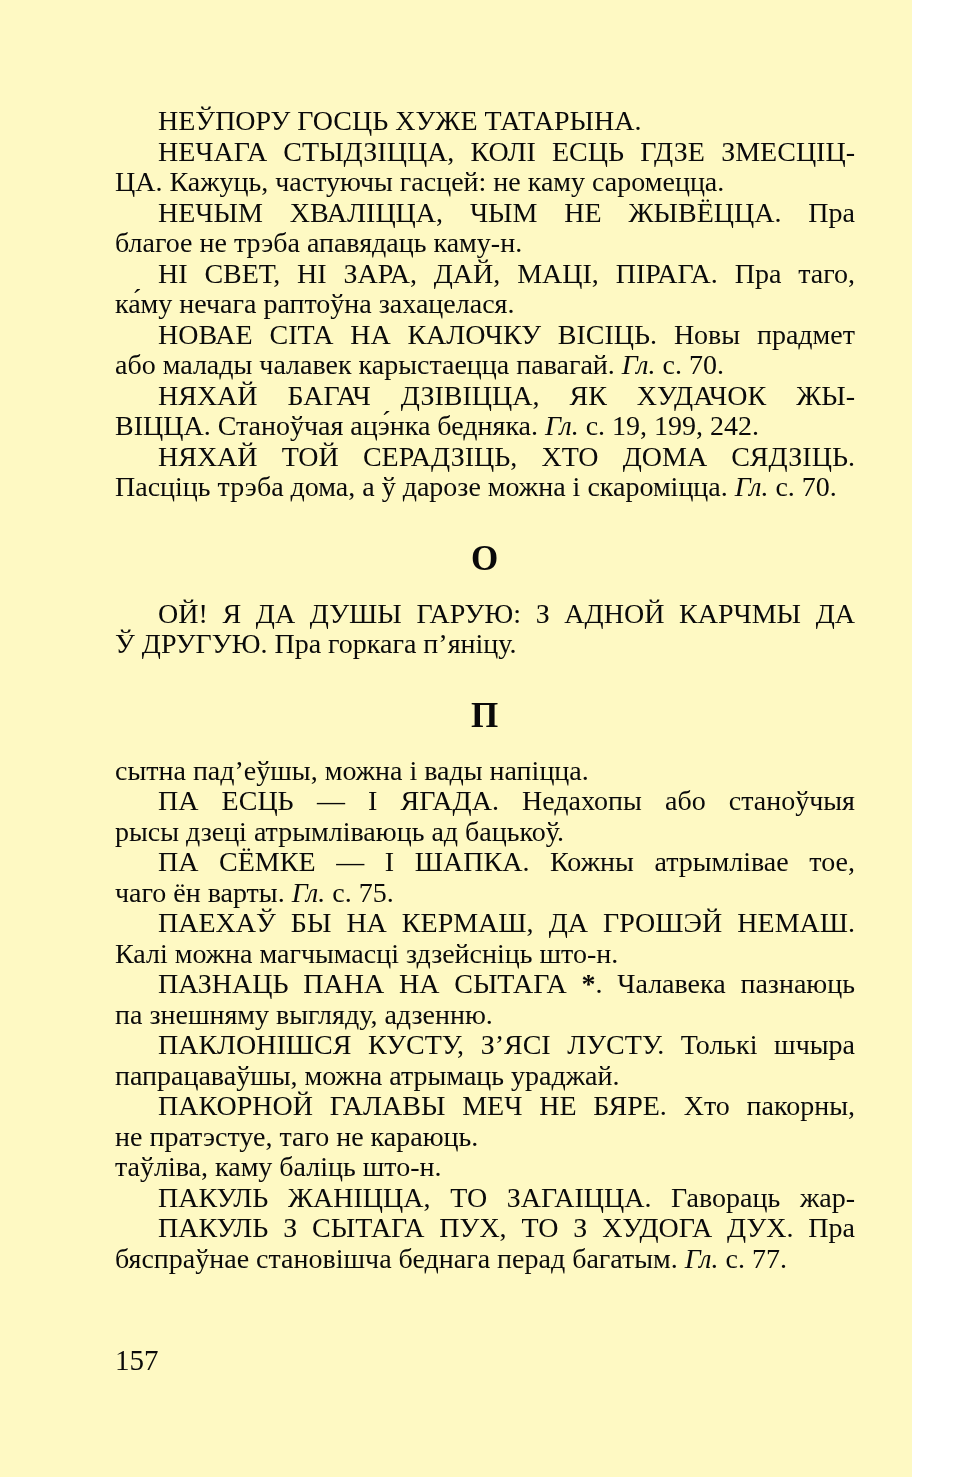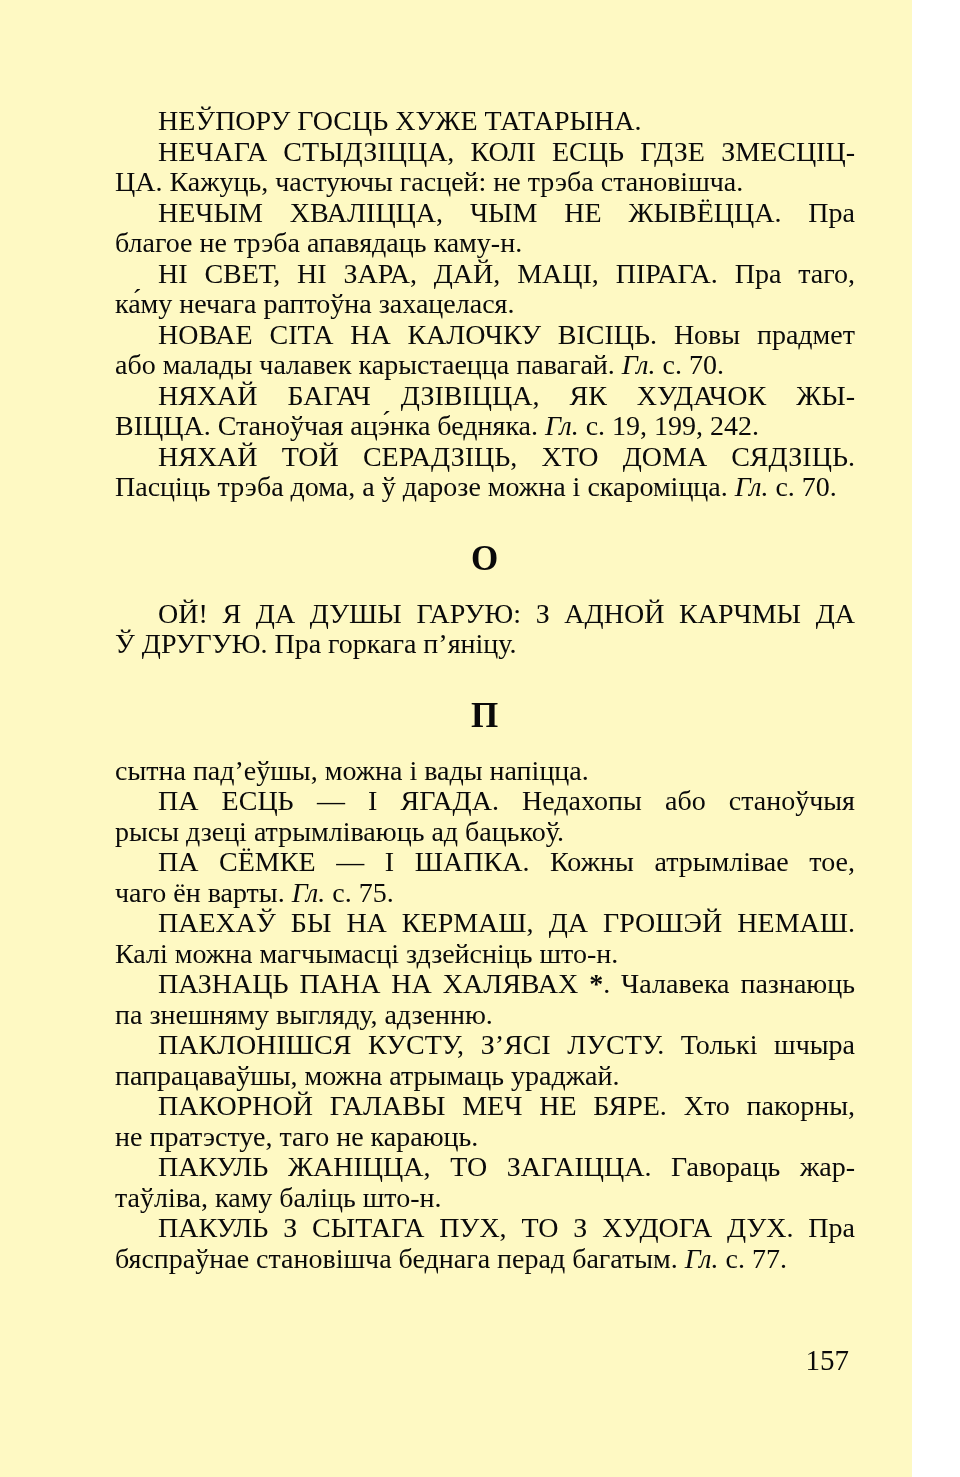--- a/index.html
+++ b/index.html
@@ -39,38 +39,37 @@
     font-size: 35px;
     line-height: 44px;
     margin: 34px 0 18px 0;
     letter-spacing: 1px;
   }
   .page-number {
     position: absolute;
     top: 1344px;
     left: 115px;
     width: 740px;
-    text-align: right;
     padding-right: 6px;
     box-sizing: border-box;
     font-size: 29px;
     line-height: 32px;
   }
 </style>
 </head>
 <body>
 
 <div class="page">
   <div class="text-block" id="text-block">
       <div class="para">
         <div class="line first"><span class="run-n">НЕЎПОРУ ГОСЦЬ ХУЖЕ ТАТАРЫНА.</span></div>
       </div>
       <div class="para">
         <div class="line j first"><span class="run-n">НЕЧАГА СТЫДЗІЦЦА, КОЛІ ЕСЦЬ ГДЗЕ ЗМЕСЦІЦ-</span></div>
-        <div class="line"><span class="run-n">ЦА. Кажуць, частуючы гасцей: не трэба становішча.</span></div>
+        <div class="line"><span class="run-n">ЦА. Кажуць, частуючы гасцей: не каму саромецца.</span></div>
       </div>
       <div class="para">
         <div class="line j first"><span class="run-n">НЕЧЫМ ХВАЛІЦЦА, ЧЫМ НЕ ЖЫВЁЦЦА. Пра</span></div>
         <div class="line"><span class="run-n">благое не трэба апавядаць каму-н.</span></div>
       </div>
       <div class="para">
         <div class="line j first"><span class="run-n">НІ СВЕТ, НІ ЗАРА, ДАЙ, МАЦІ, ПІРАГА. Пра таго,</span></div>
         <div class="line"><span class="run-n">ка́му нечага раптоўна захацелася.</span></div>
       </div>
       <div class="para">
@@ -100,34 +99,34 @@
       </div>
       <div class="para">
         <div class="line j first"><span class="run-n">ПА СЁМКЕ — І ШАПКА. Кожны атрымлівае тое,</span></div>
         <div class="line"><span class="run-n">чаго ён варты. </span><span class="run-i">Гл.</span><span class="run-n"> с. 75.</span></div>
       </div>
       <div class="para">
         <div class="line j first"><span class="run-n">ПАЕХАЎ БЫ НА КЕРМАШ, ДА ГРОШЭЙ НЕМАШ.</span></div>
         <div class="line"><span class="run-n">Калі можна магчымасці здзейсніць што-н.</span></div>
       </div>
       <div class="para">
-        <div class="line j first"><span class="run-n">ПАЗНАЦЬ ПАНА НА ХАЛЯВАХ </span><span class="run-b">*</span><span class="run-n">. Чалавека пазнаюць</span></div>
+        <div class="line j first"><span class="run-n">ПАЗНАЦЬ ПАНА НА СЫТАГА </span><span class="run-b">*</span><span class="run-n">. Чалавека пазнаюць</span></div>
         <div class="line"><span class="run-n">па знешняму выгляду, адзенню.</span></div>
       </div>
       <div class="para">
         <div class="line j first"><span class="run-n">ПАКЛОНІШСЯ КУСТУ, З’ЯСІ ЛУСТУ. Толькі шчыра</span></div>
         <div class="line"><span class="run-n">папрацаваўшы, можна атрымаць ураджай.</span></div>
       </div>
       <div class="para">
         <div class="line j first"><span class="run-n">ПАКОРНОЙ ГАЛАВЫ МЕЧ НЕ БЯРЕ. Хто пакорны,</span></div>
         <div class="line"><span class="run-n">не пратэстуе, таго не караюць.</span></div>
       </div>
       <div class="para">
+        <div class="line"><span class="run-n">таўліва, каму баліць што-н.</span></div>
         <div class="line j first"><span class="run-n">ПАКУЛЬ ЖАНІЦЦА, ТО ЗАГАІЦЦА. Гавораць жар-</span></div>
-        <div class="line"><span class="run-n">таўліва, каму баліць што-н.</span></div>
       </div>
       <div class="para">
         <div class="line j first"><span class="run-n">ПАКУЛЬ З СЫТАГА ПУХ, ТО З ХУДОГА ДУХ. Пра</span></div>
         <div class="line"><span class="run-n">бяспраўнае становішча беднага перад багатым. </span><span class="run-i">Гл.</span><span class="run-n"> с. 77.</span></div>
       </div>
     </div>
   <div class="page-number">157</div>
 </div>
 
 </body></html>

